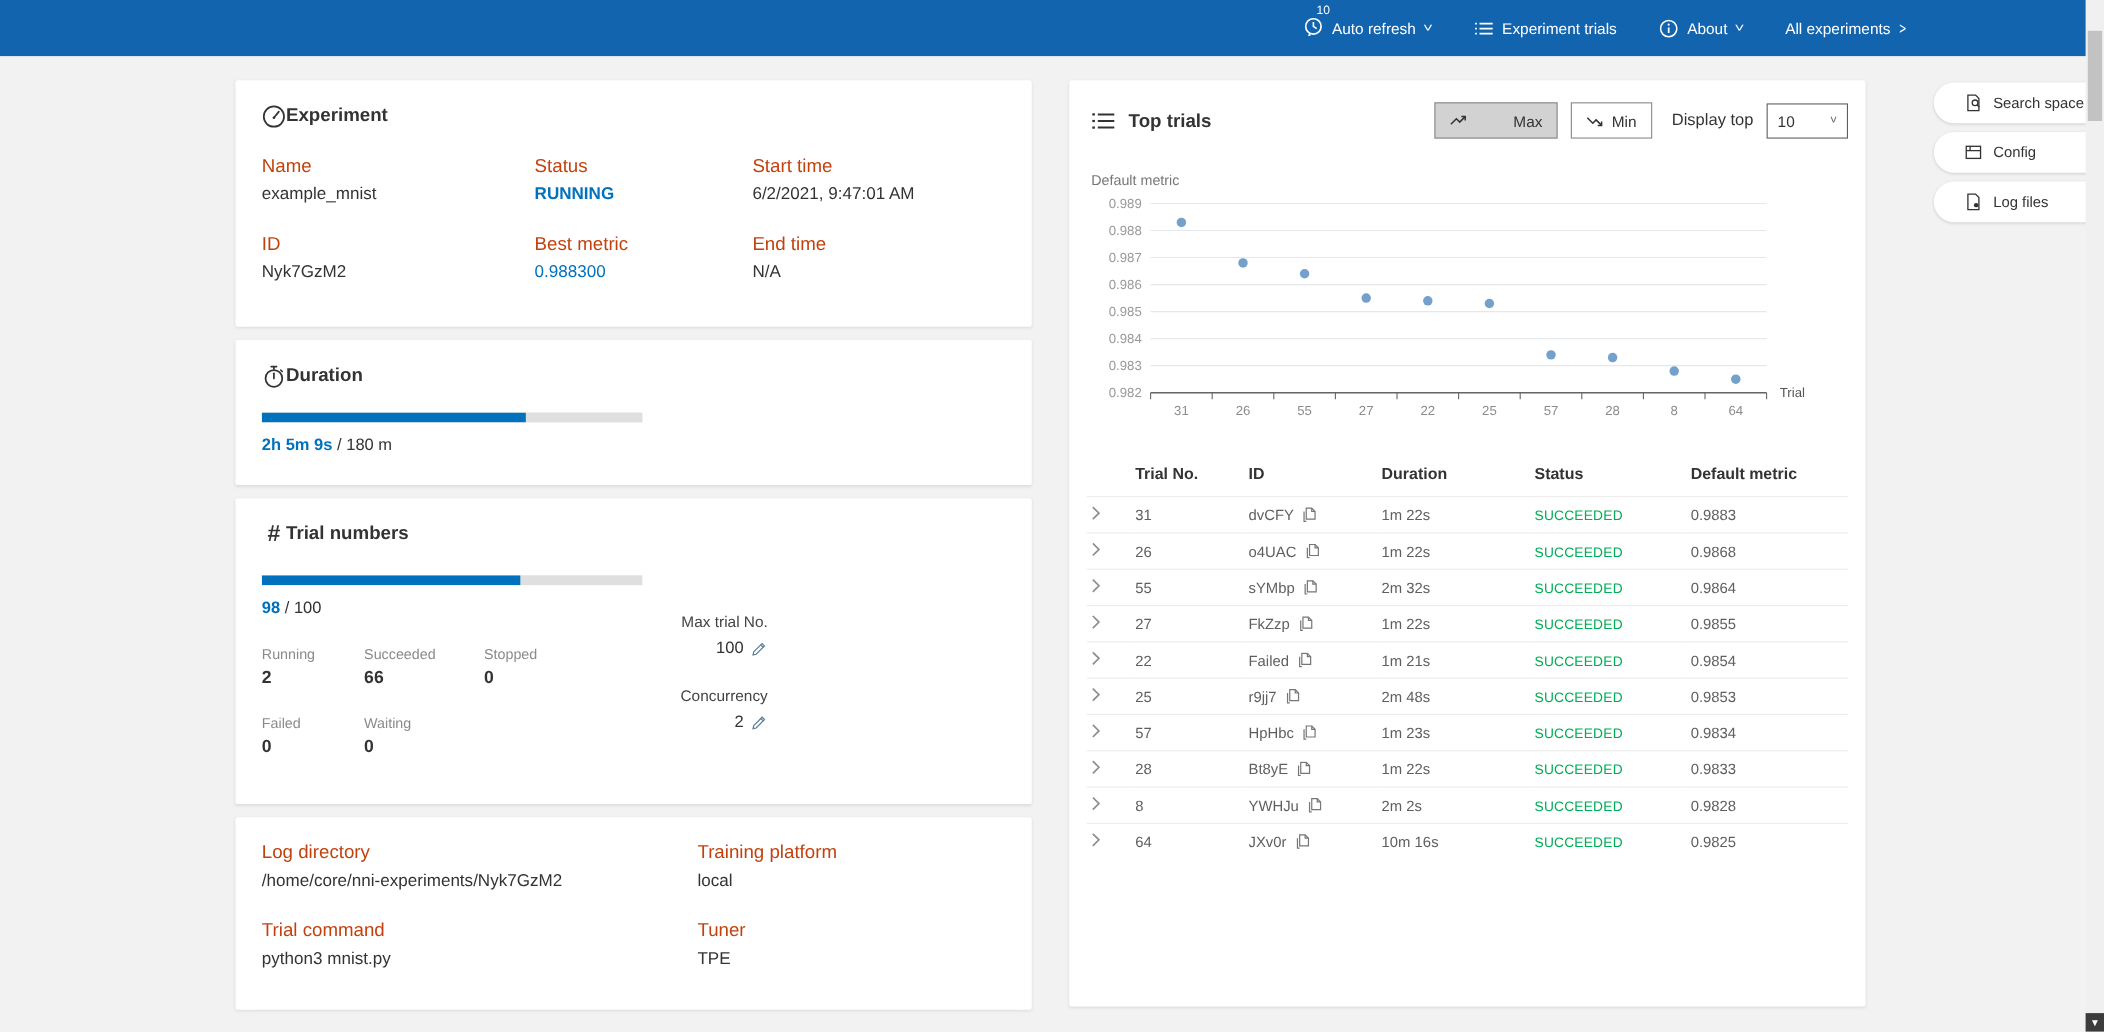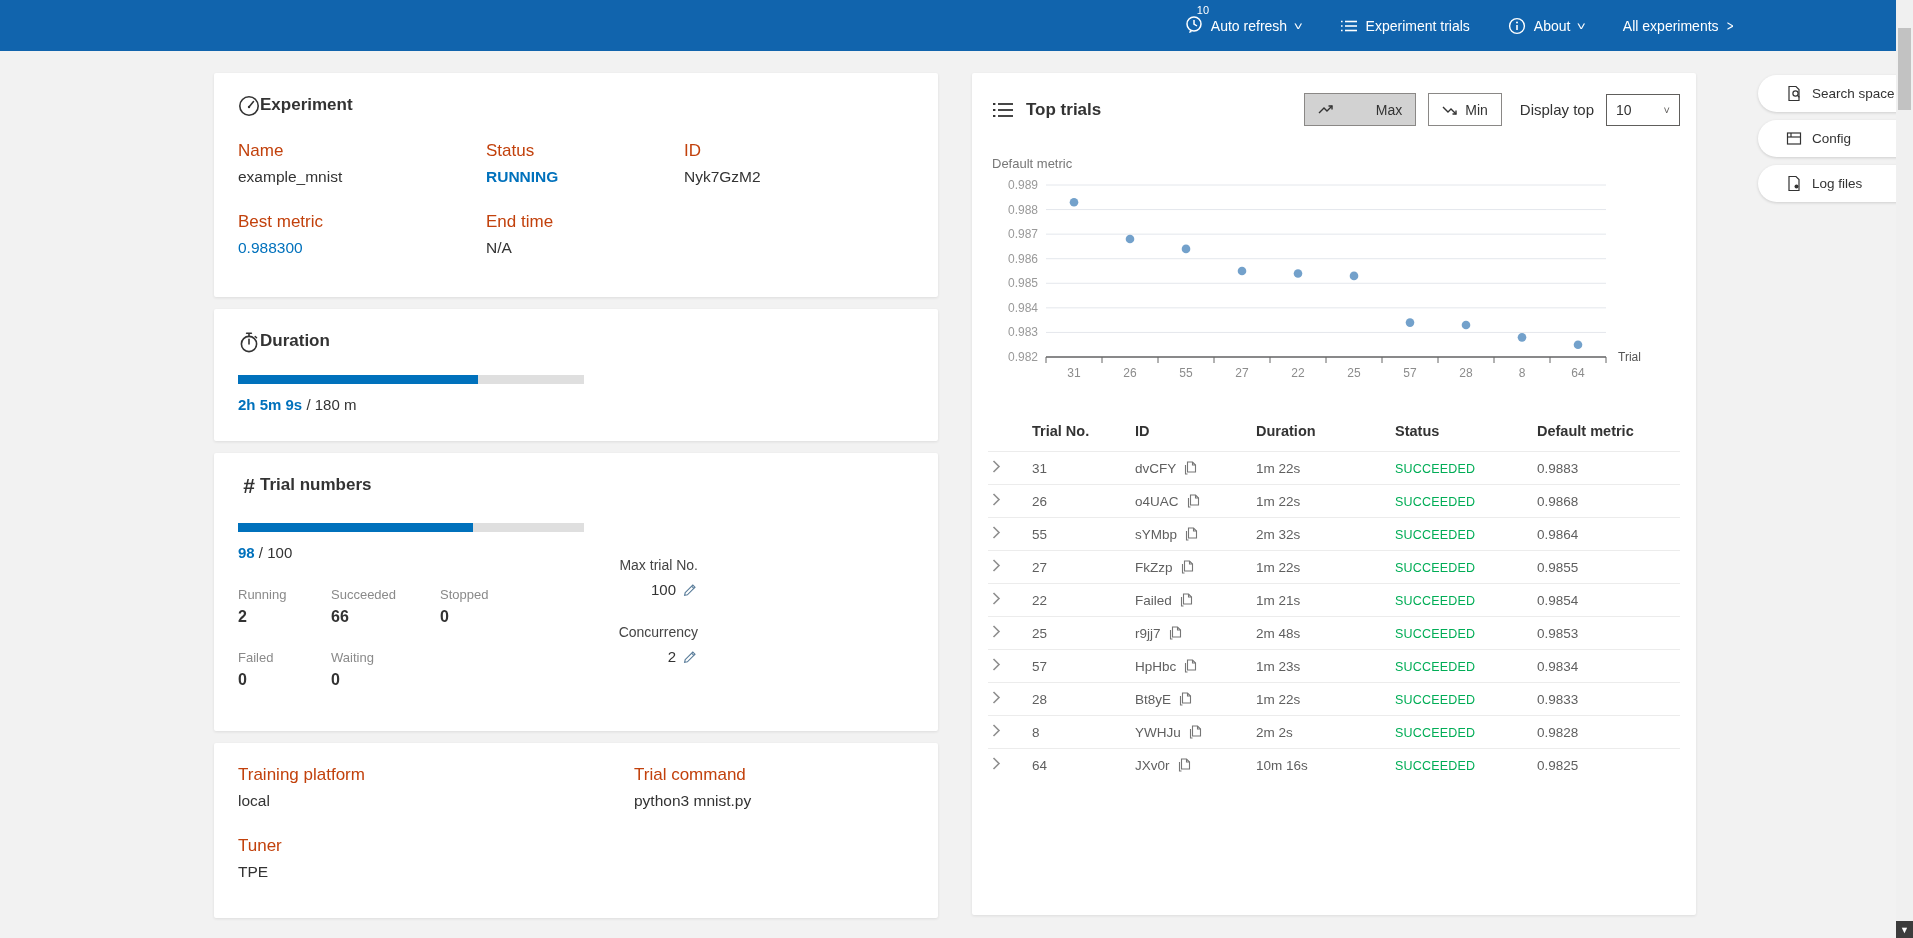--- a/index.html
+++ b/index.html
@@ -151,20 +151,24 @@
       <span>Experiment</span>
     </div>
     <div class="exp-grid">
       <div>
           <div class="f-label">Name</div>
            <div class="f-value">example_mnist</div>
         </div>
       <div>
           <div class="f-label">Status</div>
            <div class="f-value accent bold">RUNNING</div>
+        </div>
+      <div>
+          <div class="f-label">Start time</div>
+           <div class="f-value">6/2/2021, 9:47:01 AM</div>
         </div>
       <div>
           <div class="f-label">ID</div>
            <div class="f-value">Nyk7GzM2</div>
         </div>
       <div>
           <div class="f-label">Best metric</div>
            <div class="f-value accent">0.988300</div>
         </div>
       <div>
@@ -253,20 +257,24 @@
               <line x1="8.6" y1="4.2" x2="10.8" y2="6.4" stroke="#5a7d9a" stroke-width="1.1"></line>
             </svg>
           </div>
         </div>
       </div>
     </div>
   </section>
 
   <section class="card" style="height:175px">
     <div class="info-grid" id="info-grid">
+        <div>
+          <div class="f-label">Log directory</div>
+          <div class="f-value">/home/core/nni-experiments/Nyk7GzM2</div>
+        </div>
         <div>
           <div class="f-label">Training platform</div>
           <div class="f-value">local</div>
         </div>
         <div>
           <div class="f-label">Trial command</div>
           <div class="f-value">python3 mnist.py</div>
         </div>
         <div>
           <div class="f-label">Tuner</div>

